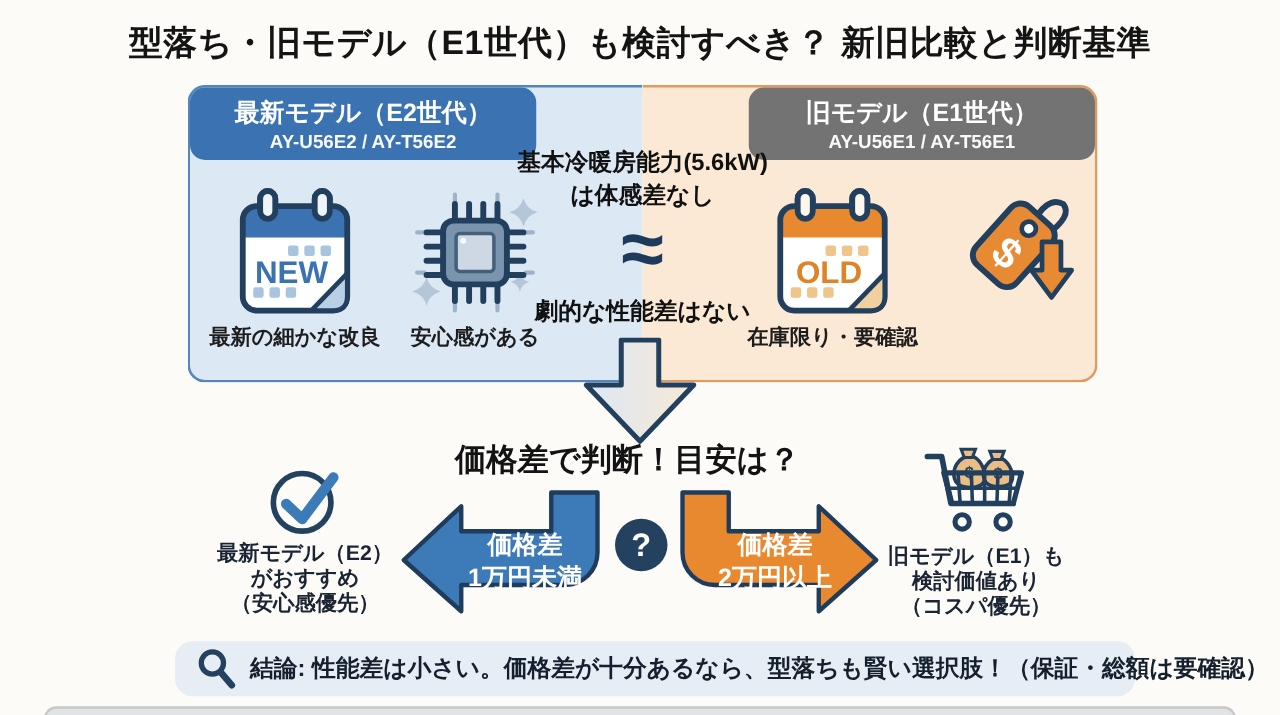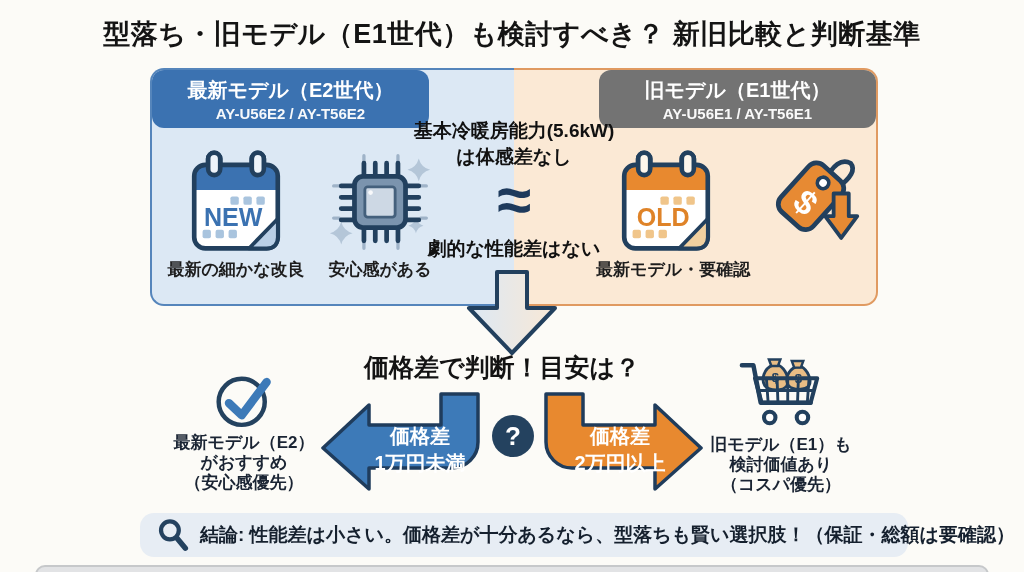--- a/index.html
+++ b/index.html
@@ -149,21 +149,21 @@
             <rect x="44" y="50" width="9" height="9" rx="2"></rect>
               <rect x="58" y="50" width="9" height="9" rx="2"></rect>
               <rect x="72" y="50" width="9" height="9" rx="2"></rect>
             <rect x="14" y="86" width="9" height="9" rx="2"></rect>
               <rect x="28" y="86" width="9" height="9" rx="2"></rect>
               <rect x="42" y="86" width="9" height="9" rx="2"></rect>
           </g>
           <text x="47" y="82" text-anchor="middle" font-size="27" font-weight="bold" fill="#df8328">OLD</text>
           <path d="M64,106 L95,74 V94 Q95,106 83,106 Z" fill="#f0d0a0" stroke="#22405e" stroke-width="4" stroke-linejoin="round"></path>
         </svg>
-        <div class="flabel">最新モデル・要確認</div>
+        <div class="flabel">在庫限り・要確認</div>
       </div>
 
       <div class="feature" style="left:226px; width:140px;">
         <svg width="104" height="104" viewBox="0 0 110 110">
           <path d="M70,34 Q84,6 98,14 Q106,24 84,40" fill="none" stroke="#22405e" stroke-width="5" stroke-linecap="round"></path>
           <g transform="rotate(42 52 52)">
             <rect x="30" y="14" width="46" height="66" rx="11" fill="#e78a33" stroke="#22405e" stroke-width="5"></rect>
             <circle cx="53" cy="28" r="6" fill="#ffffff" stroke="#22405e" stroke-width="4"></circle>
             <text x="53" y="68" text-anchor="middle" font-size="36" font-weight="bold" fill="#ffffff">$</text>
           </g>

